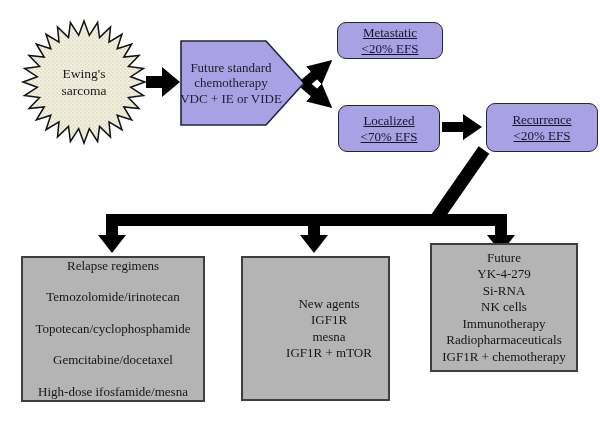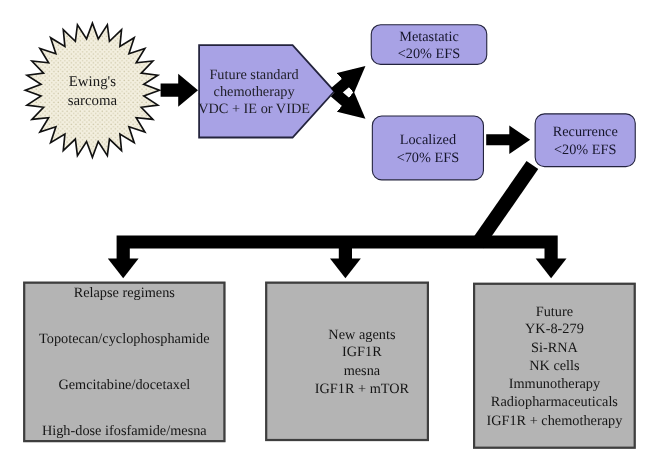--- a/index.html
+++ b/index.html
@@ -8,21 +8,21 @@
     font-family:"Liberation Serif", serif; color:#1a1a1a; overflow:hidden;
   }
   .layer { position:absolute; left:0; top:0; }
   .node {
     position:absolute; box-sizing:border-box;
     display:flex; flex-direction:column; align-items:center; justify-content:center;
     text-align:center;
   }
   .purple-box {
     background:#a8a2e5; border:1.6px solid #23233d; border-radius:9px;
-    font-size:13px; line-height:16px; color:#15152a;
+    font-size:13px; line-height:16px; color:#15152a;text-decoration:underline;
   }
   .gray-box {
     background:#b4b4b4; border:2px solid #3e3e3e;
     font-size:13px; line-height:16.5px; color:#151515;
   }
   .shape-label {
     background:transparent; font-size:13px; line-height:15.5px; color:#20202a;
   }
   .sarcoma-label { font-size:13.5px; line-height:17px; }
 </style>
@@ -73,47 +73,48 @@
     <div>Future standard</div>
     <div>chemotherapy</div>
     <div>VDC + IE or VIDE</div>
   </div>
 
   <div class="node purple-box" style="left:337px; top:22px; width:106px; height:37px;">
     <div>Metastatic</div>
     <div>&lt;20% EFS</div>
   </div>
 
-  <div class="node purple-box" style="left:338px; top:105px; width:102px; height:59px;">
+  <div class="node purple-box" style="left:338px; top:105px; width:102px; height:47px;">
     <div>Localized</div>
     <div>&lt;70% EFS</div>
   </div>
 
-  <div class="node purple-box" style="left:486px; top:103px; width:92px; height:49px;">
+  <div class="node purple-box" style="left:486px; top:103px; width:112px; height:49px;">
     <div>Recurrence</div>
     <div>&lt;20% EFS</div>
   </div>
 
   <div class="node gray-box" style="left:21px; top:256px; width:184px; height:146px;justify-content:space-between;">
     <div>Relapse regimens</div>
+    <div>Temozolomide/irinotecan</div>
     <div>Topotecan/cyclophosphamide</div>
     <div>Gemcitabine/docetaxel</div>
     <div>High-dose ifosfamide/mesna</div>
   </div>
 
   <div class="node gray-box" style="left:241px; top:256px; width:149px; height:145px;padding-left:27px;">
     <div>New agents</div>
     <div>IGF1R</div>
     <div>mesna</div>
     <div>IGF1R + mTOR</div>
   </div>
 
-  <div class="node gray-box" style="left:430px; top:257px; width:148px; height:151px;">
+  <div class="node gray-box" style="left:430px; top:243px; width:148px; height:129px;">
     <div>Future</div>
-    <div>YK-8-279</div>
+    <div>YK-4-279</div>
     <div>Si-RNA</div>
     <div>NK cells</div>
     <div>Immunotherapy</div>
     <div>Radiopharmaceuticals</div>
     <div>IGF1R + chemotherapy</div>
   </div>
 
 </div>
 
 </body></html>

